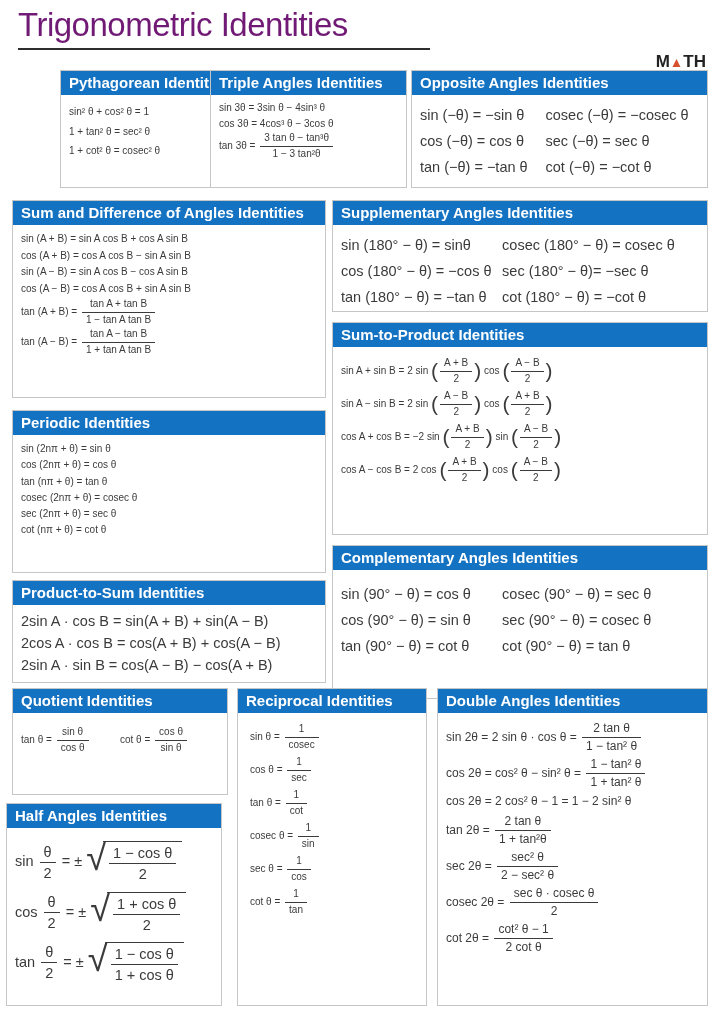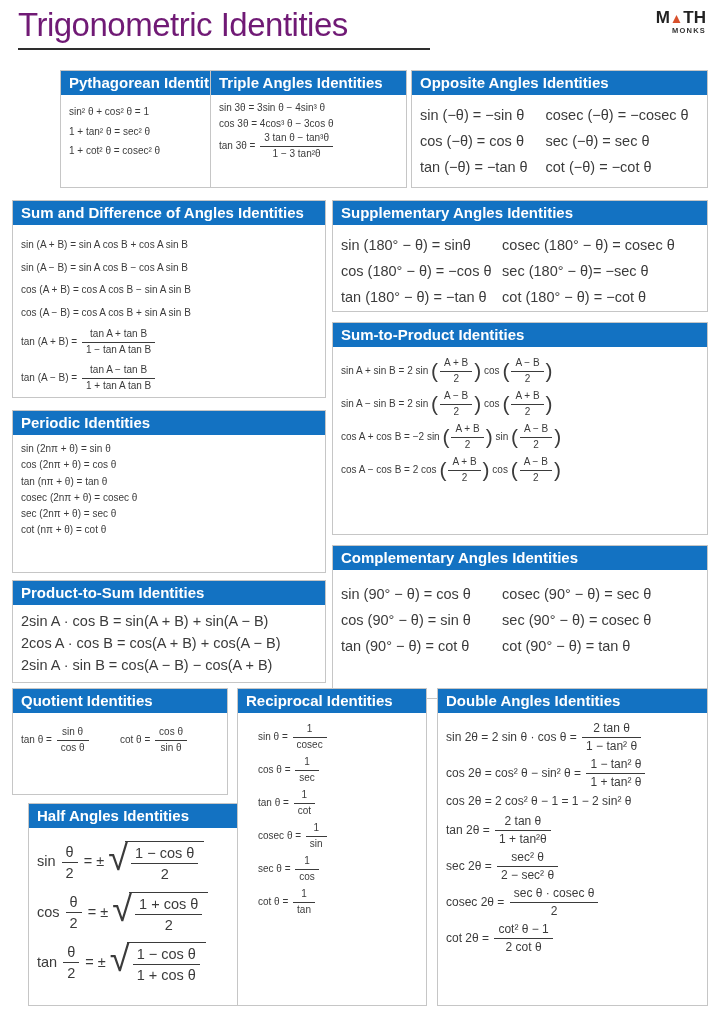--- a/index.html
+++ b/index.html
@@ -7,21 +7,21 @@
     position:relative; width:720px; height:1018px; background:#ffffff;
     font-family:"Liberation Sans", sans-serif; color:#3b3b3b; overflow:hidden;
   }
   
   .page-title {
     position:absolute; left:18px; top:6px; font-size:33px; color:#701a75;
     letter-spacing:-0.5px; font-weight:400;
   }
   .title-underline { position:absolute; left:18px; top:48px; width:412px; height:2px; background:#2e2e2e; }
   .logo { position:absolute; right:14px; top:9px; text-align:right; line-height:1; }
-  .logo-top { font-size:17px; font-weight:700; color:#222; letter-spacing:0; }
+  .logo-top { font-size:17px; font-weight:700; color:#222; letter-spacing:0;margin-top:44px; }
   .logo-triangle { color:#d8502c; font-size:0.8em; }
   .logo-bottom { font-size:7.5px; font-weight:700; color:#333; letter-spacing:1.2px; margin-top:1px; }
   
   .box { position:absolute; border:1px solid #c6c6c6; background:#fff; overflow:hidden; box-sizing:border-box; }
   .box-header {
     background:#1372c2; color:#ffffff; font-weight:700; font-size:15px;
     padding:3px 8px 4px 8px; line-height:1.15; white-space:nowrap;
   }
   .box-body { padding:5px 8px; font-size:10px; }
   .formula-row { margin:1px 0; line-height:1.45; }
@@ -44,38 +44,38 @@
   .pos-pythagorean   { left:12px;  top:70px;  width:220px; height:118px;margin-left:48px; }
   .pos-triple        { left:210px; top:70px;  width:197px; height:118px; }
   .pos-opposite      { left:411px; top:70px;  width:297px; height:118px; }
   .pos-sum_difference{ left:12px;  top:200px; width:314px; height:198px; }
   .pos-periodic      { left:12px;  top:410px; width:314px; height:163px; }
   .pos-product_to_sum{ left:12px;  top:580px; width:314px; height:103px; }
   .pos-supplementary { left:332px; top:200px; width:376px; height:112px; }
   .pos-sum_to_product{ left:332px; top:322px; width:376px; height:213px; }
   .pos-complementary { left:332px; top:545px; width:376px; height:154px; }
   .pos-quotient      { left:12px;  top:688px; width:216px; height:107px; }
-  .pos-half_angles   { left:28px;  top:803px; width:216px; height:203px; }
+  .pos-half_angles   { left:6px;  top:803px; width:216px; height:203px; }
   .pos-reciprocal    { left:237px; top:688px; width:190px; height:318px; }
   .pos-double_angles { left:437px; top:688px; width:271px; height:318px; }
   
   .pos-pythagorean .formula-row { margin:5px 0; }
   .pos-opposite .box-body, .pos-supplementary .box-body, .pos-complementary .box-body { font-size:14.5px; }
   .pos-opposite .formula-row, .pos-supplementary .formula-row, .pos-complementary .formula-row { margin:5px 0; }
   .pos-complementary .box-body { padding-top:9px; }
-  .pos-sum_difference .formula-row { margin:8px 0; }
+  .pos-sum_difference .formula-row { margin:2px 0; }
   .pos-periodic .formula-row { margin:2px 0; line-height:1.42; }
   .pos-product_to_sum .box-body { font-size:14.5px; }
   .pos-sum_to_product .formula-row { margin:5px 0; }
   .pos-quotient .box-body { padding-top:12px; }
   .pos-quotient .formula-cell:first-child { width:50%; }
   .pos-quotient .formula-cell:last-child { width:50%; }
   .pos-half_angles .formula-row { margin:8px 0; }
   .pos-half_angles .box-body { font-size:14.5px; }
-  .pos-reciprocal .formula-row { margin:5px 12px; }
+  .pos-reciprocal .formula-row { margin:5px 4px; }
   .pos-double_angles .box-body { font-size:12px; padding-right:5px; }
   .pos-double_angles .formula-row { margin:3px 0; }
 </style>
 </head>
 <body>
 
 <div class="page">
 
   <div class="page-title">Trigonometric Identities</div>
   <div class="title-underline"></div>
@@ -118,22 +118,22 @@
           <span class="formula-cell">tan (−θ) = −tan θ</span>
           <span class="formula-cell">cot (−θ) = −cot θ</span>
         </div>
       </div>
   </div>
 
   <div class="box pos-sum_difference">
     <div class="box-header">Sum and Difference of Angles Identities</div>
     <div class="box-body">
         <div class="formula-row">sin (A + B) = sin A cos B + cos A sin B</div>
+        <div class="formula-row">cos (A + B) = cos A cos B − sin A sin B</div>
         <div class="formula-row">sin (A − B) = sin A cos B − cos A sin B</div>
-        <div class="formula-row">cos (A + B) = cos A cos B − sin A sin B</div>
         <div class="formula-row">cos (A − B) = cos A cos B + sin A sin B</div>
         <div class="formula-row">tan (A + B) = <span class="frac"><span class="num">tan A + tan B</span><span class="den">1 − tan A tan B</span></span></div>
         <div class="formula-row">tan (A − B) = <span class="frac"><span class="num">tan A − tan B</span><span class="den">1 + tan A tan B</span></span></div>
       </div>
   </div>
 
   <div class="box pos-supplementary">
     <div class="box-header">Supplementary Angles Identities</div>
     <div class="box-body cols-2">
         <div class="formula-row">

